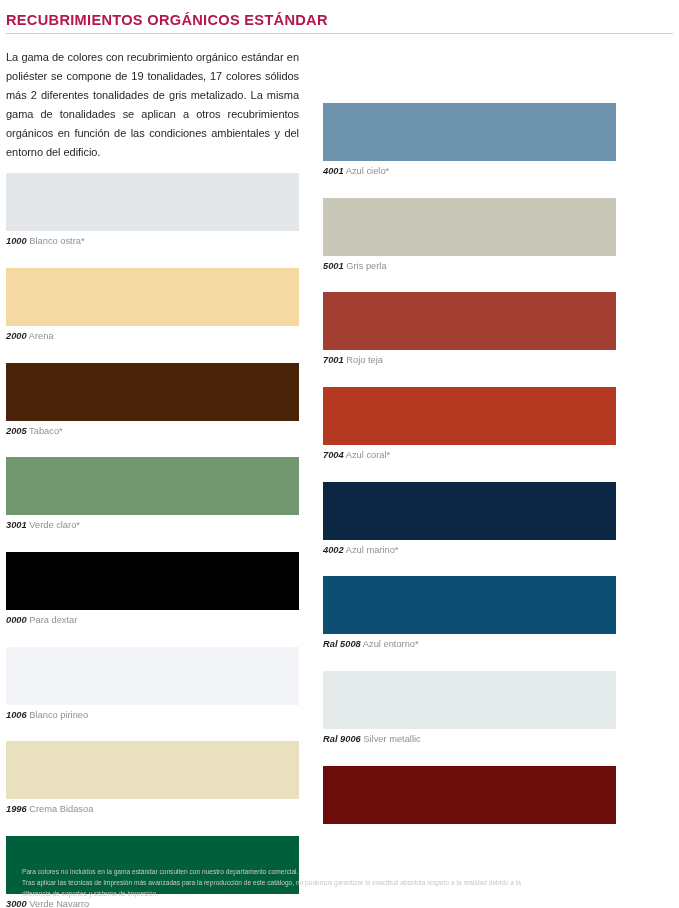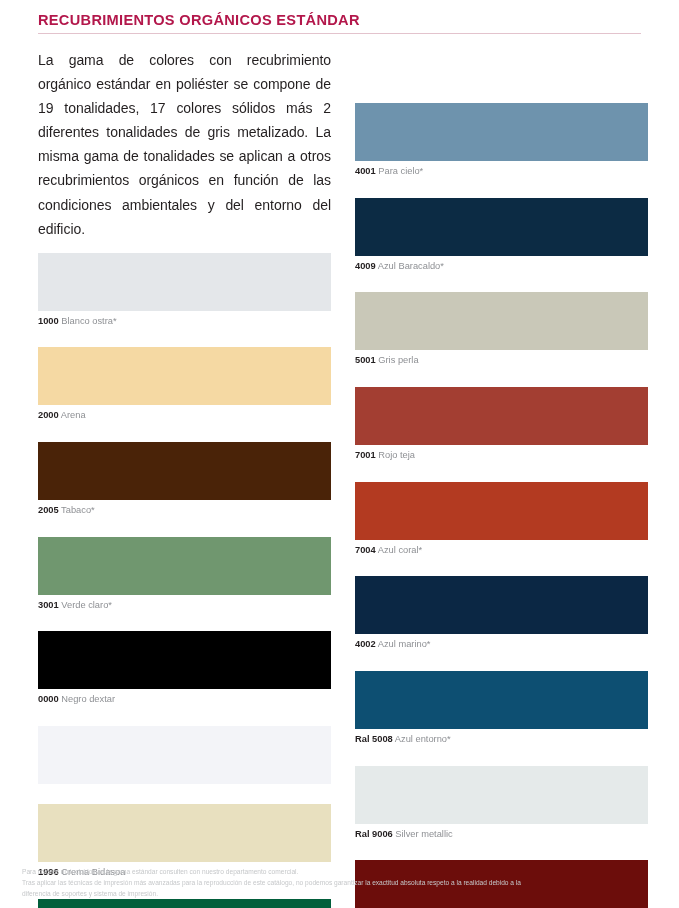--- a/index.html
+++ b/index.html
@@ -14,21 +14,21 @@
     color: #231f20;
     overflow: hidden;
     position: relative;
   }
 
   .page {
     position: relative;
     width: 679px;
     height: 908px;
     box-sizing: border-box;
-    padding: 0 38px;
+    padding: 0 6px;
   }
 
   
   .doc-title {
     margin: 0;
     padding-top: 12px;
     font-size: 14.6px;
     font-weight: bold;
     letter-spacing: 0.3px;
     color: #b3174b;
@@ -47,21 +47,21 @@
     display: flex;
     gap: 24px;
     margin-top: 14px;
   }
   .col {
     width: 293px;
     flex: 0 0 293px;
   }
 
   .intro {
-    font-size: 14px;
+    font-size: 11px;
     line-height: 1.72;
     color: #231f20;
     text-align: justify;
     margin: 0 0 12px 0;
     letter-spacing: -0.05px;
   }
 
   
   .swatch-item {
     margin-bottom: 20.5px;
@@ -74,20 +74,21 @@
   .swatch-label {
     margin-top: 5px;
     font-size: 9.3px;
     line-height: 1.2;
     color: #9a9a9e;
     white-space: nowrap;
   }
   .swatch-code {
     font-weight: bold;
     color: #231f20;
+    font-style: italic;
   }
   .swatch-name {
     color: #8e9094;
   }
 
   
   .right-offset {
     height: 55px;
   }
 
@@ -128,24 +129,25 @@
           <div class="swatch-item">
             <div class="swatch-chip" style="background-color: rgb(74, 35, 8);"></div>
             <div class="swatch-label"><span class="swatch-code">2005</span><span class="swatch-name"> Tabaco*</span></div>
           </div>
           <div class="swatch-item">
             <div class="swatch-chip" style="background-color: rgb(112, 151, 111);"></div>
             <div class="swatch-label"><span class="swatch-code">3001</span><span class="swatch-name"> Verde claro*</span></div>
           </div>
           <div class="swatch-item">
             <div class="swatch-chip" style="background-color: rgb(0, 0, 0);"></div>
-            <div class="swatch-label"><span class="swatch-code">0000</span><span class="swatch-name"> Negro dextar</span></div>
+            <div class="swatch-label"><span class="swatch-code">0000</span><span class="swatch-name"> Para dextar</span></div>
           </div>
           <div class="swatch-item">
             <div class="swatch-chip" style="background-color: rgb(243, 244, 248);"></div>
+            <div class="swatch-label"><span class="swatch-code">1006</span><span class="swatch-name"> Blanco pirineo</span></div>
           </div>
           <div class="swatch-item">
             <div class="swatch-chip" style="background-color: rgb(232, 224, 191);"></div>
             <div class="swatch-label"><span class="swatch-code">1996</span><span class="swatch-name"> Crema Bidasoa</span></div>
           </div>
           <div class="swatch-item">
             <div class="swatch-chip" style="background-color: rgb(2, 95, 59);"></div>
             <div class="swatch-label"><span class="swatch-code">3000</span><span class="swatch-name"> Verde Navarro</span></div>
           </div>
           <div class="swatch-item">
@@ -153,25 +155,21 @@
           </div>
         </div>
 
     </div>
 
     <div class="col">
       <div class="right-offset"></div>
       <div id="right-swatches">
           <div class="swatch-item">
             <div class="swatch-chip" style="background-color: rgb(110, 147, 173);"></div>
-            <div class="swatch-label"><span class="swatch-code">4001</span><span class="swatch-name"> Para cielo*</span></div>
-          </div>
-          <div class="swatch-item">
-            <div class="swatch-chip" style="background-color: rgb(12, 43, 68);"></div>
-            <div class="swatch-label"><span class="swatch-code">4009</span><span class="swatch-name"> Azul Baracaldo*</span></div>
+            <div class="swatch-label"><span class="swatch-code">4001</span><span class="swatch-name"> Azul cielo*</span></div>
           </div>
           <div class="swatch-item">
             <div class="swatch-chip" style="background-color: rgb(201, 200, 184);"></div>
             <div class="swatch-label"><span class="swatch-code">5001</span><span class="swatch-name"> Gris perla</span></div>
           </div>
           <div class="swatch-item">
             <div class="swatch-chip" style="background-color: rgb(163, 62, 50);"></div>
             <div class="swatch-label"><span class="swatch-code">7001</span><span class="swatch-name"> Rojo teja</span></div>
           </div>
           <div class="swatch-item">

